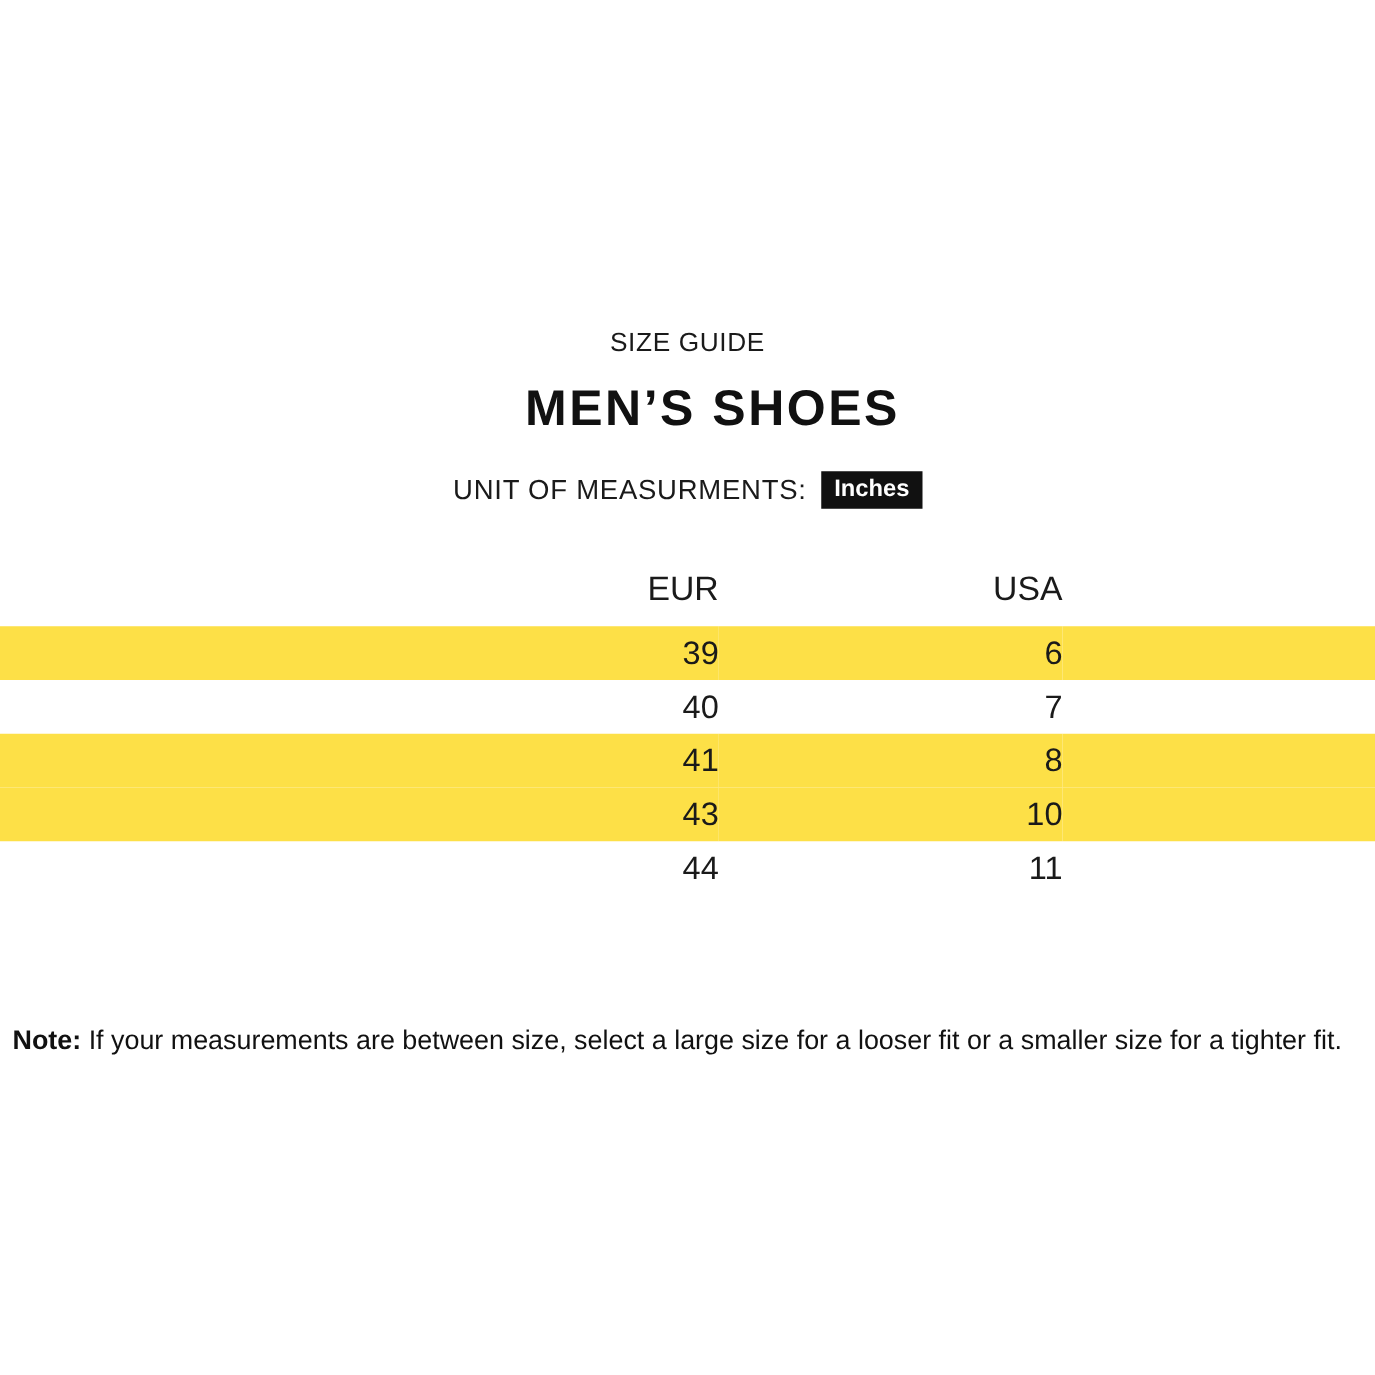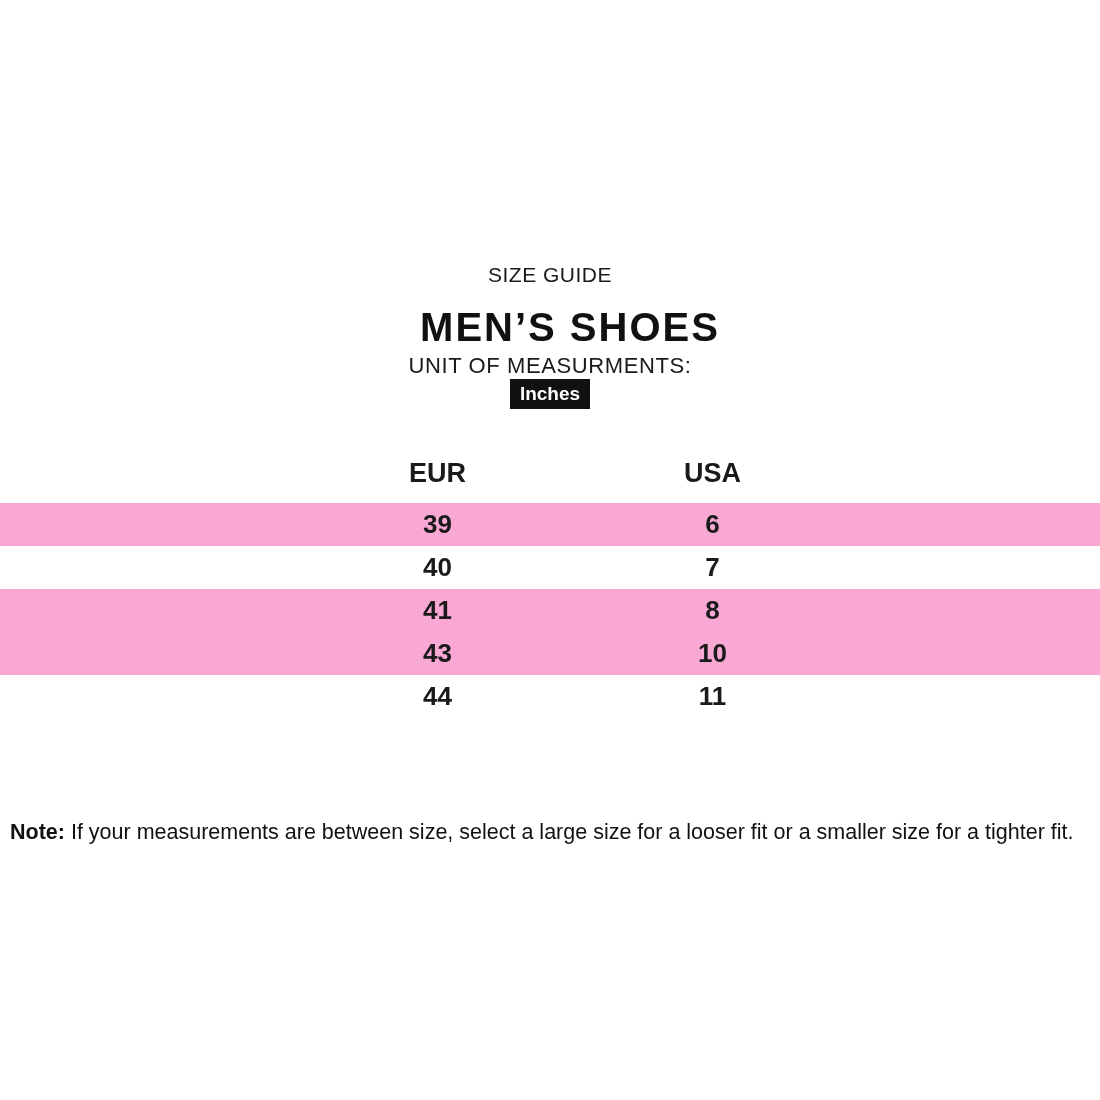--- a/index.html
+++ b/index.html
@@ -33,25 +33,25 @@
   .main-title {
     font-size: 40px;
     font-weight: bold;
     letter-spacing: 2px;
     margin-top: 18px;
     color: #111111;
     line-height: 1.1;
     padding-left: 40px;
   }
   .unit-row {
-    margin-top: 4px;
+    margin-top: 28px;
     display: flex;
     align-items: center;
     justify-content: center;
-    flex-direction: column;
+    gap: 12px;
   }
   .unit-label {
     font-size: 22px;
     letter-spacing: 0.6px;
     color: #1a1a1a;
   }
   .unit-chip {
     background: #111111;
     color: #ffffff;
     font-size: 19px;
@@ -63,35 +63,35 @@
   }
 
   table.size-table {
     margin-top: 40px;
     width: 1100px;
     border-collapse: collapse;
     table-layout: fixed;
   }
   table.size-table th,
   table.size-table td {
-    text-align: center;
-    font-weight: bold;
+    text-align: right;
+    font-weight: normal;
     font-size: 26px;
     color: #1a1a1a;
     padding: 0;
     height: 43px;
     vertical-align: middle;
   }
   table.size-table thead th {
     height: 48px;
     font-size: 27px;
     padding-bottom: 6px;
   }
   table.size-table tbody tr.shaded {
-    background: #f9a8d4;
+    background: #fde047;
   }
   col.c-spacer-left { width: 300px; }
   col.c-eur { width: 275px; }
   col.c-usa { width: 275px; }
   col.c-spacer-right { width: 250px; }
 
   .note {
     position: absolute;
     left: 10px;
     right: 14px;

